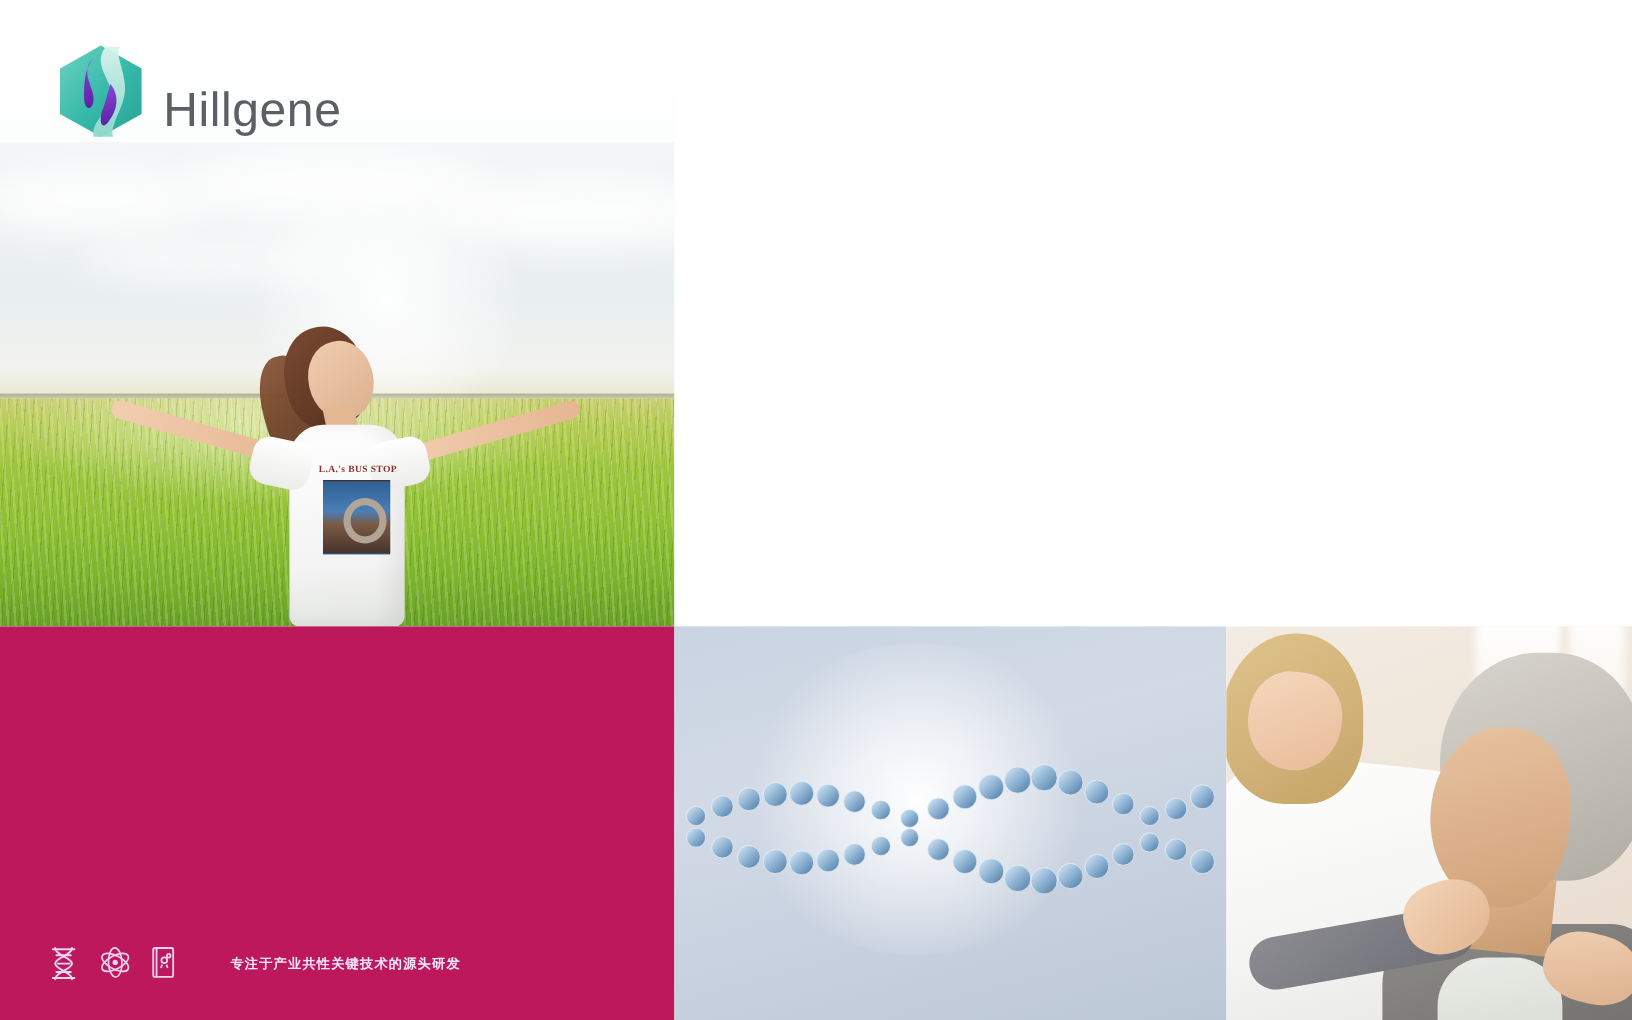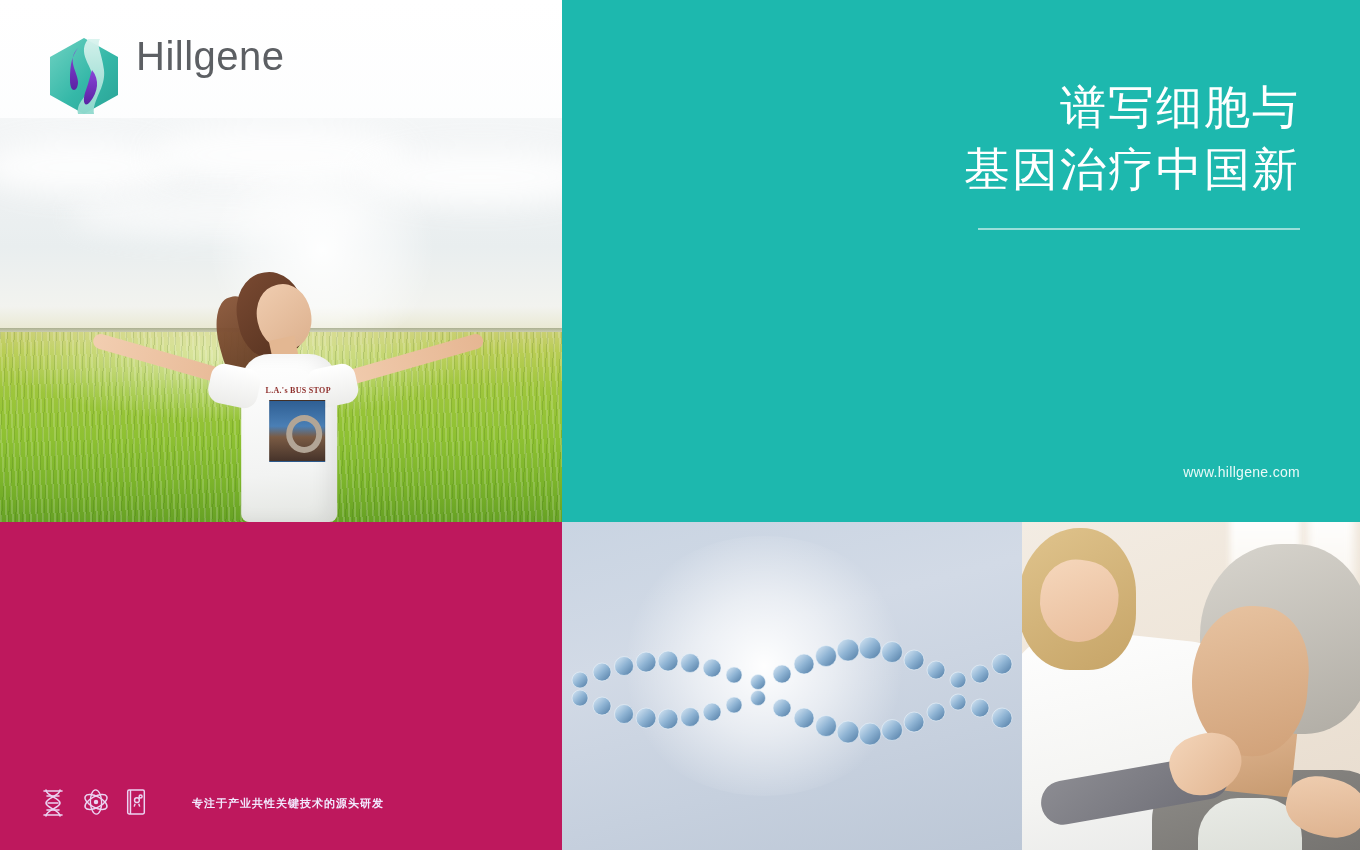--- a/index.html
+++ b/index.html
@@ -5,21 +5,21 @@
   * { margin:0; padding:0; box-sizing:border-box; }
   html,body { width:1360px; height:850px; overflow:hidden; background:#ffffff;
     font-family:"Liberation Sans","DejaVu Sans",sans-serif; }
 
   #page { position:relative; width:1360px; height:850px; overflow:hidden; }
 
   
   .tl-panel { position:absolute; left:0; top:0; width:562px; height:522px; overflow:hidden;
     background:linear-gradient(180deg,#ffffff 0%,#fbfcfd 40%,#eef2f5 100%); }
 
-  .brand { position:absolute; left:48px; top:36px; display:flex; align-items:flex-start; gap:16px; z-index:6; }
+  .brand { position:absolute; left:48px; top:36px; display:flex; align-items:flex-end; gap:16px; z-index:6; }
   .brand-mark { width:72px; height:80px; position:relative; }
   .brand-name { font-size:40px; font-weight:400; color:#5c5f63; letter-spacing:.5px;
     line-height:1; padding-bottom:4px; }
 
   
   .hero { position:absolute; left:0; top:118px; width:562px; height:404px; overflow:hidden; }
   .hero-sky { position:absolute; inset:0 0 47% 0;
     background:linear-gradient(180deg,#f4f6f7 0%,#eef1f2 30%,#e9eeef 60%,#f2f3ef 88%,#e8e7cf 100%); }
   .hero-cloud { position:absolute; border-radius:50%; background:#ffffff; filter:blur(14px); opacity:.85; }
   .hero-field { position:absolute; left:0; top:53%; right:0; bottom:0;
@@ -173,28 +173,20 @@
           <polygon points="36,2 70,21 70,59 36,78 2,59 2,21" fill="url(#tealg)"></polygon>
           <path d="M40,3 C27,20 50,34 44,48 C39,61 28,66 30,78 L46,78 C44,64 58,52 56,34 C54,17 48,10 52,3 Z" fill="url(#palet)" opacity="0.95"></path>
           <path d="M30,12 C18,24 30,36 30,46 C30,56 22,58 22,44 C22,28 24,20 30,12 Z" fill="url(#purpg)"></path>
           <path d="M44,34 C52,44 50,56 42,66 C36,73 34,64 38,54 C41,46 42,40 44,34 Z" fill="url(#purpg)"></path>
         </svg>
       </div>
       <div class="brand-name" style="color: rgb(92, 95, 99);">Hillgene</div>
     </div>
   </div>
 
-  <div class="tr-panel" style="background:#1db8ae">
-    <div class="headline">
-      <div class="line">谱写细胞与</div>
-      <div class="line">基因治疗中国新</div>
-    </div>
-    <div class="headline-rule"></div>
-    <div class="site-url">www.hillgene.com</div>
-  </div>
 
   <div class="bl-panel" style="background:#be185d">
     <div class="bl-footer">
 
       <span class="ico">
         <svg viewBox="0 0 26 30" width="26" height="30" fill="none" stroke="#efe4ff" stroke-width="1.6" stroke-linecap="round">
           <path d="M6 2 C6 8 20 10 20 15 C20 20 6 22 6 28"></path>
           <path d="M20 2 C20 8 6 10 6 15 C6 20 20 22 20 28"></path>
           <path d="M4 3 H22 M7 8 H19 M8 15 H18 M7 22 H19 M4 27 H22"></path>
         </svg>

